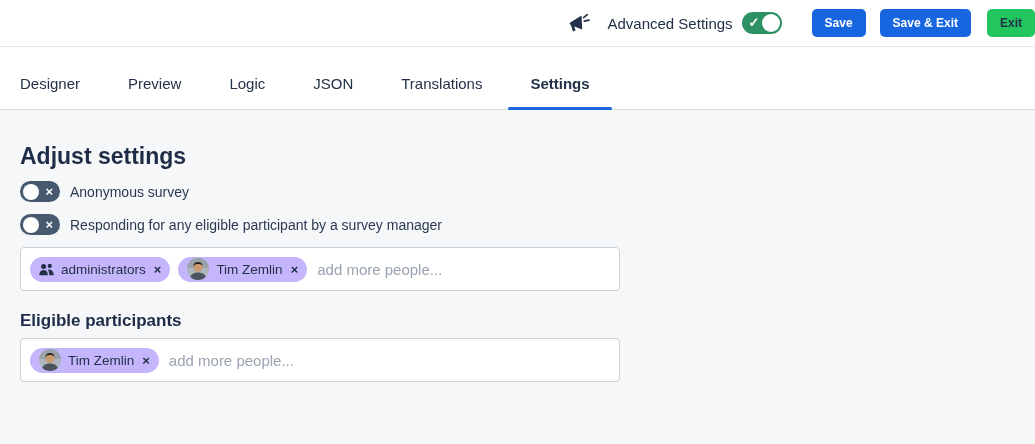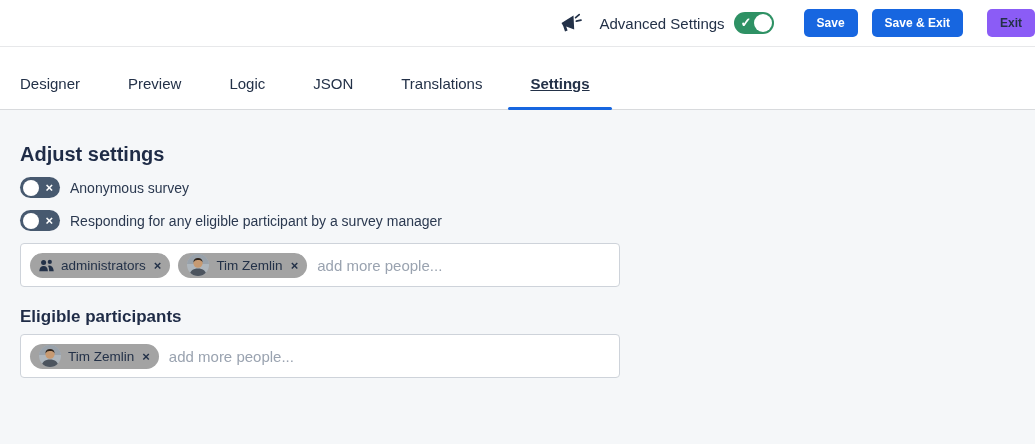--- a/index.html
+++ b/index.html
@@ -22,62 +22,62 @@
   .switch{position:relative;display:inline-block;border-radius:12px;cursor:pointer;}
   .switch.on{width:40px;height:22px;background:#2e9164;margin-right:16px;}
   .switch.on .knob{position:absolute;top:2px;right:2px;width:18px;height:18px;border-radius:50%;background:#fff;}
   .switch.on .mark{position:absolute;left:7px;top:3px;color:#fff;font-size:13px;font-weight:bold;line-height:16px;}
   .btn{
     height:28px;border:none;border-radius:5px;cursor:pointer;
     font-family:inherit;font-size:12px;font-weight:600;
     padding:0 13px;margin-left:14px;white-space:nowrap;
   }
   .btn.primary{background:#1766e0;color:#ffffff;}
-  .btn.light{background:#8b5cf6;color:#233148;margin-left:24px;}
+  .btn.light{background:#22c55e;color:#233148;margin-left:16px;}
 
   
   .tabbar{
     height:63px;flex:0 0 63px;background:#fff;
     border-bottom:1px solid #d8dadd;
     display:flex;align-items:flex-end;
     padding:10px 0 0 6px;box-sizing:border-box;gap:20px;
   }
   .tab{
     position:relative;height:100%;display:flex;align-items:center;
     padding:0 14px;font-size:15px;cursor:pointer;color:#233148;
   }
-  .tab.active{font-weight:bold;text-decoration:underline;}
+  .tab.active{font-weight:bold;}
   .tab.active::after{
     content:'';position:absolute;left:-8px;right:-8px;bottom:-1px;height:3px;
     background:#1766e0;border-radius:2px;
   }
 
   
   .content{
     flex:1;background:#f5f7f9;
     padding:33px 20px 0 20px;box-sizing:border-box;
   }
-  .content h1{font-size:20px;font-weight:bold;margin:0 0 11px 0;color:#1f2c47;}
+  .content h1{font-size:23px;font-weight:bold;margin:0 0 11px 0;color:#1f2c47;}
   .toggle-row{display:flex;align-items:center;gap:10px;margin-bottom:12px;}
   .switch.off{width:40px;height:21px;background:#47596f;flex:0 0 40px;}
   .switch.off .knob{position:absolute;top:2.5px;left:2.5px;width:16px;height:16px;border-radius:50%;background:#fff;}
   .switch.off .x{position:absolute;right:7px;top:2px;color:#fff;font-size:13px;font-weight:bold;line-height:17px;}
   .toggle-row .t-label{font-size:14px;color:#2b3950;}
 
   .content h2{font-size:17px;font-weight:bold;margin:26px 0 7px 0;color:#1f2c47;}
   .content h2:first-of-type{margin-top:20px;}
   .people-box{
     width:600px;height:44px;background:#fff;
     border:1px solid #ced3da;border-radius:4px;
     display:flex;align-items:center;gap:8px;
     padding:0 9px;box-sizing:border-box;
   }
   .tag{
     display:inline-flex;align-items:center;gap:7px;
-    background:#a3a3a3;border-radius:13px;height:25px;
+    background:#c4b5fd;border-radius:13px;height:25px;
     padding:0 9px;font-size:13.5px;white-space:nowrap;flex:0 0 auto;
   }
   .tag-icon{display:inline-flex;}
   .tag-remove{font-size:13px;font-weight:bold;color:#233148;cursor:pointer;margin-left:1px;}
   .people-input{
     flex:1;min-width:60px;border:none;outline:none;background:transparent;
     font-family:inherit;font-size:15px;color:#233148;
   }
   .people-input::placeholder{color:#9aa3b0;}
 </style>

